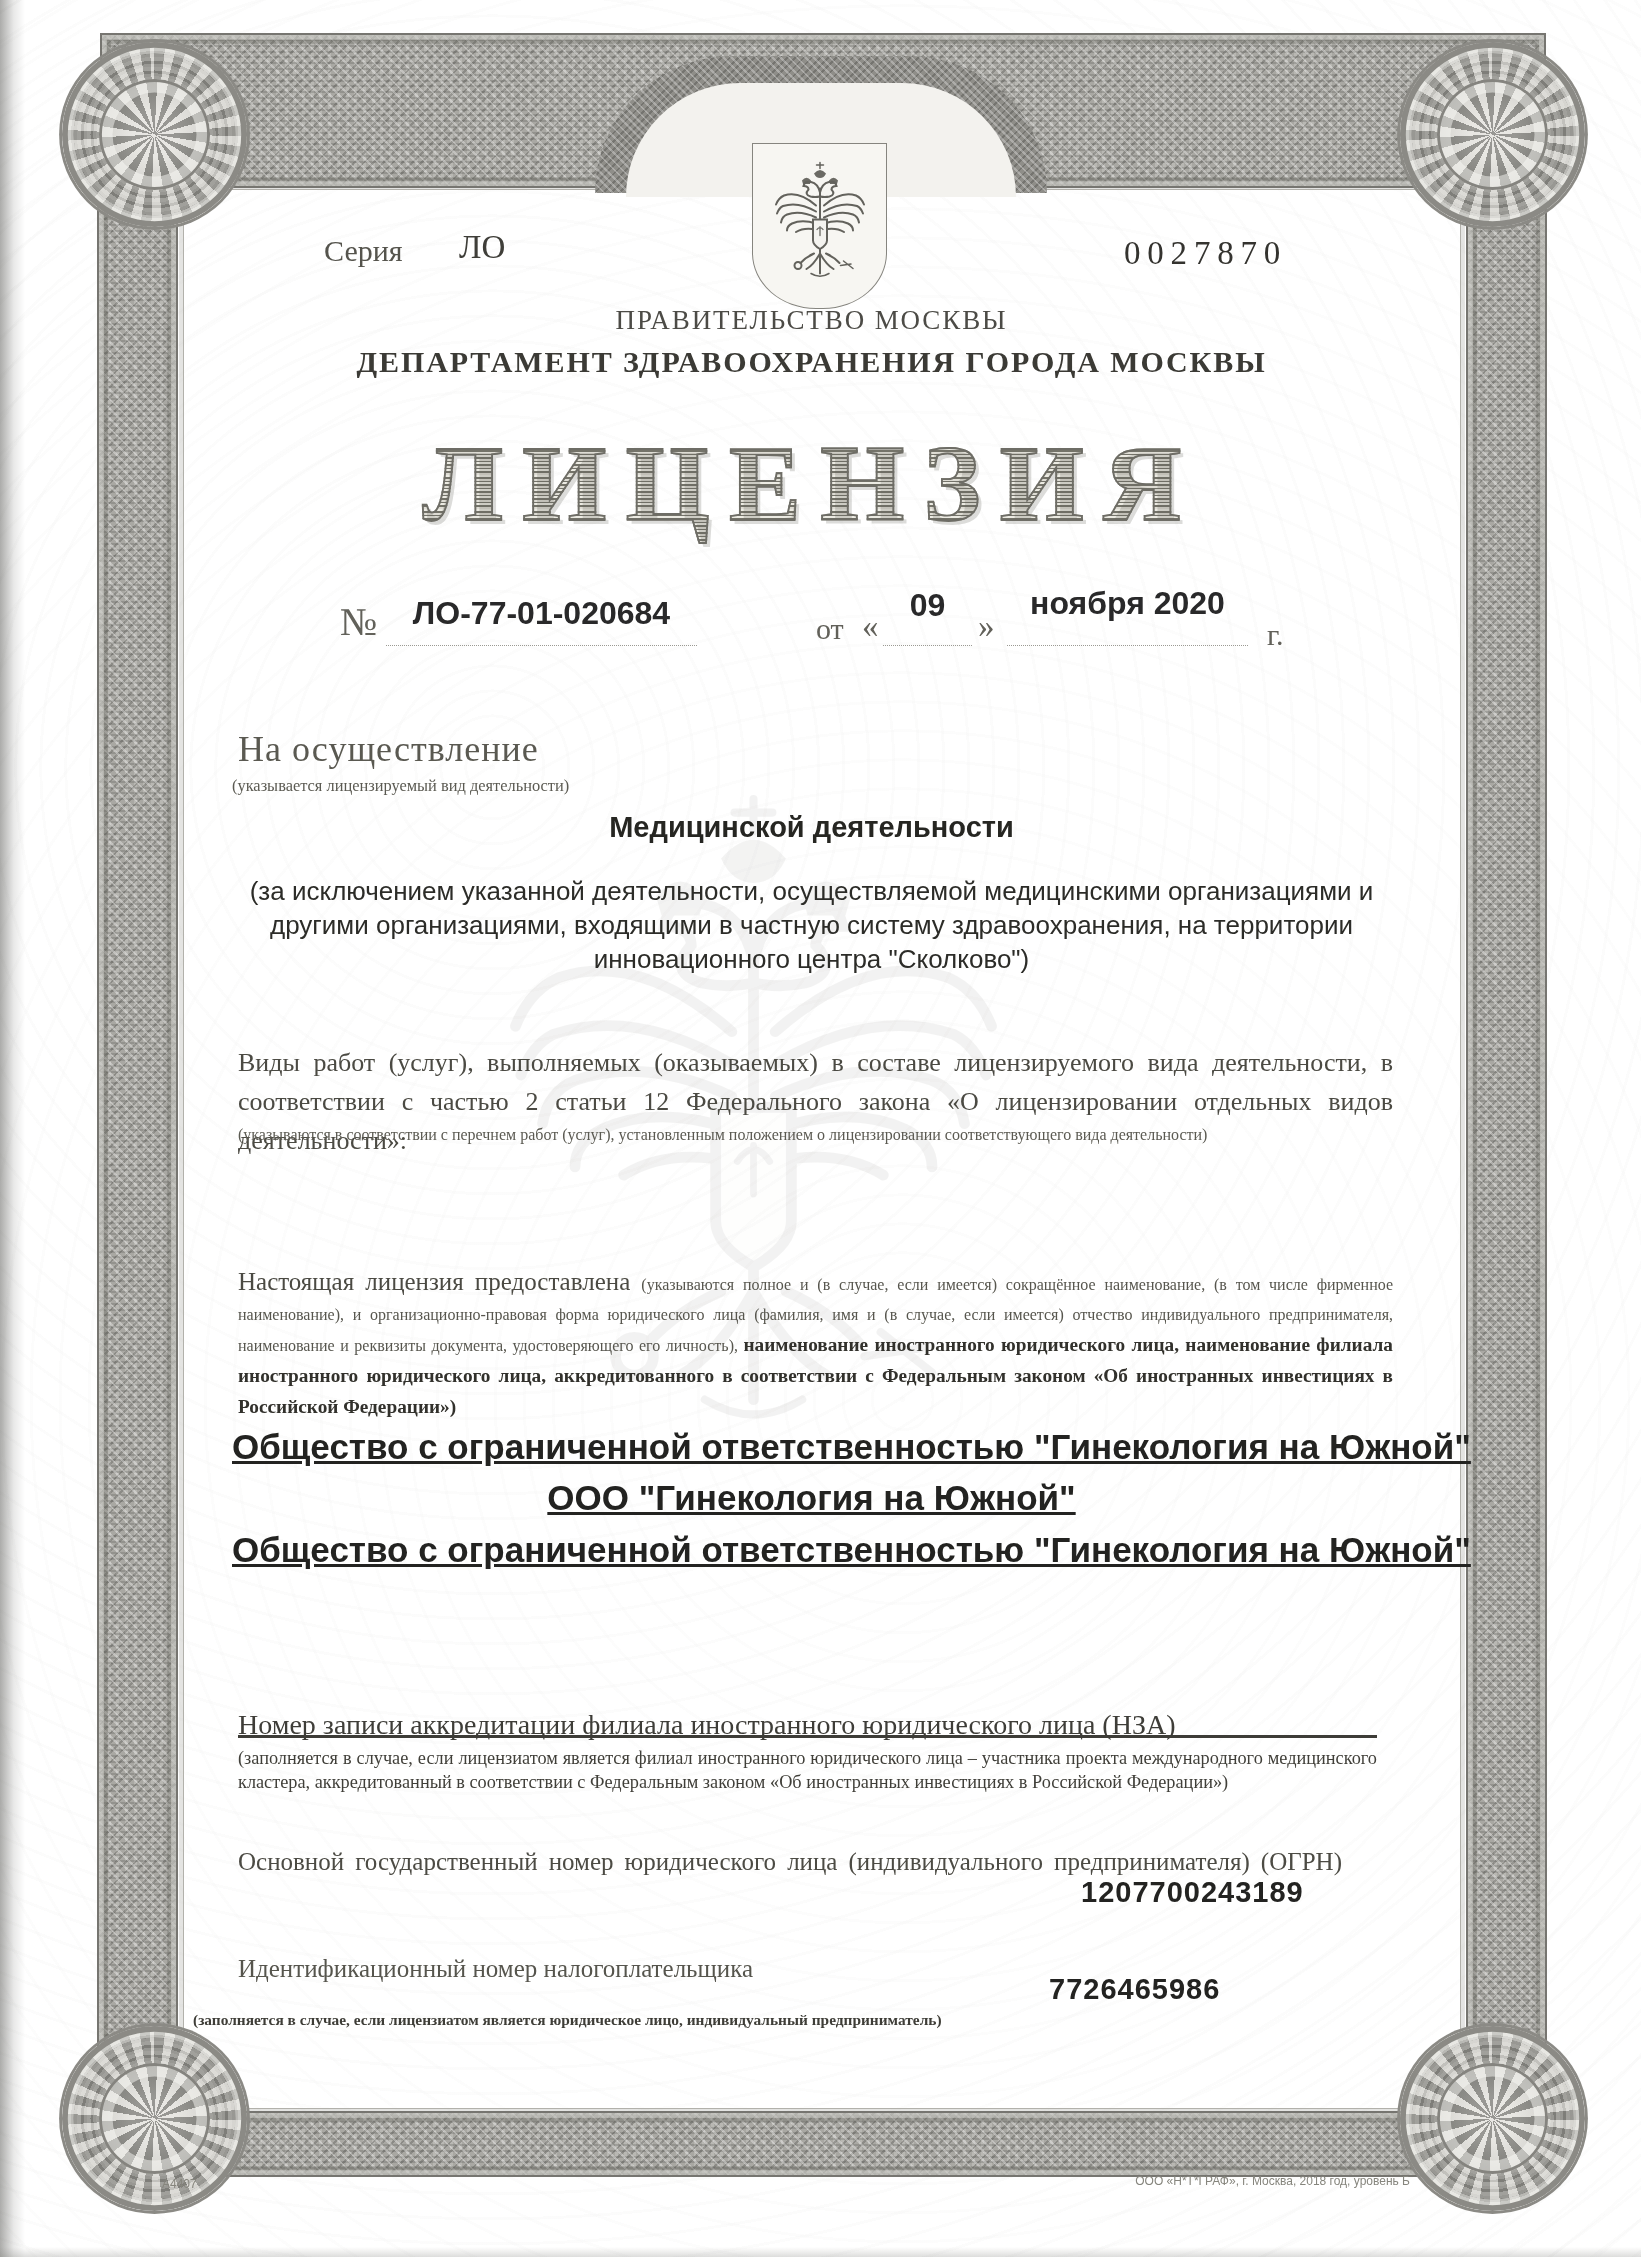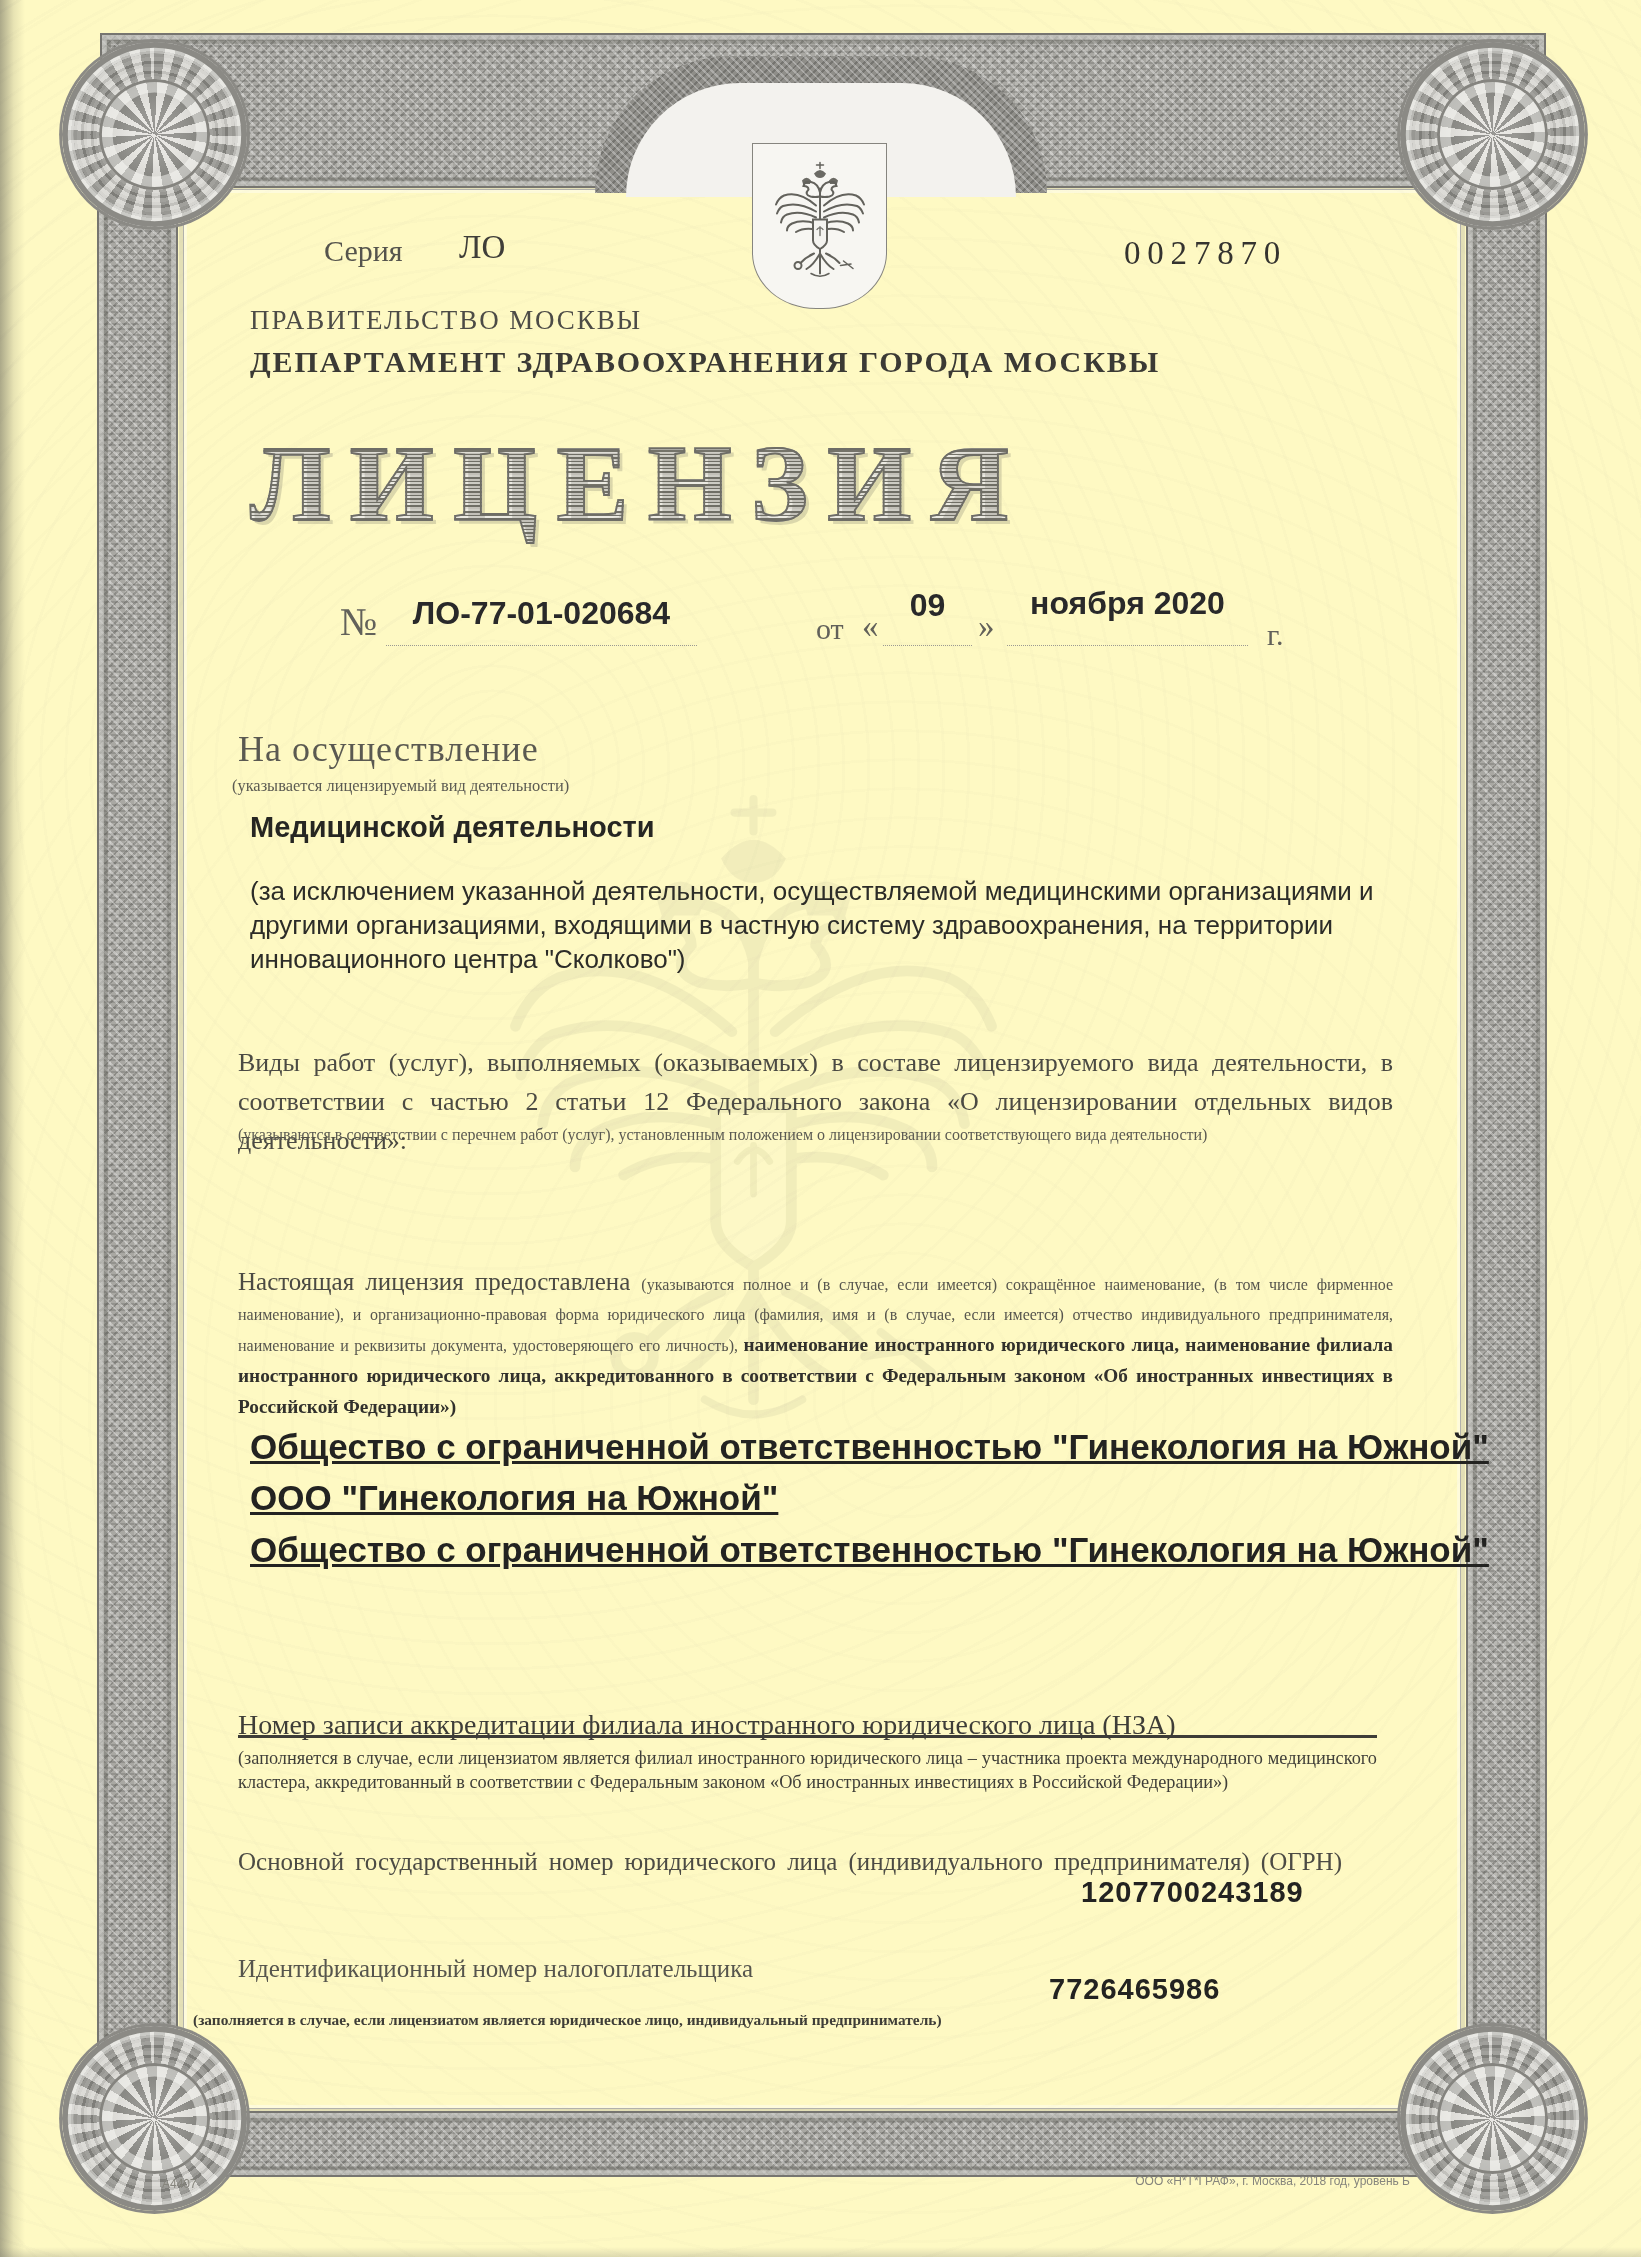--- a/index.html
+++ b/index.html
@@ -1,18 +1,18 @@
 <!DOCTYPE html>
 <html lang="ru"><head>
 <meta charset="utf-8">
 <style>
   html,body{margin:0;padding:0;}
   body{width:1641px;height:2257px;overflow:hidden;background:#e9e8e4;
        font-family:"Liberation Serif", serif;}
-  .page{position:relative;width:1641px;height:2257px;background:#fef9c3;overflow:hidden;}
+  .page{position:relative;width:1641px;height:2257px;background:#ffffff;overflow:hidden;}
 
   
   .scan-edge-left{position:absolute;left:0;top:0;bottom:0;width:25px;
     background:linear-gradient(90deg,rgba(70,70,66,.45),rgba(70,70,66,.12) 55%,transparent);}
   .scan-edge-bottom{position:absolute;left:0;bottom:0;width:100%;height:9.7px;
     background:linear-gradient(0deg,rgba(120,120,115,.25),transparent);}
 
   
   .band{position:absolute;background-color:#a9a8a3;
     background-image:
@@ -69,21 +69,21 @@
     background:#f7f6f2;border:1.9px solid #86857f;
     border-radius:0 0 64px 64px / 0 0 56px 56px;
     display:flex;align-items:flex-start;justify-content:center;}
   .shield svg{width:100px;height:145px;margin-top:7.7px;}
 
   
   .t{position:absolute;white-space:nowrap;}
   .wrap{position:absolute;white-space:normal;}
   .serif{font-family:"Liberation Serif", serif;color:#4a4a44;}
   .sans{font-family:"Liberation Sans", sans-serif;color:#262622;}
-  .center-block{left:250px;width:1159px;}
+  .center-block{left:232px;width:1159px;text-align:center;}
 
   .series-label{left:324px;top:234px;font-size:30px;color:#55544d;}
   .series-value{left:459px;top:229px;font-size:33px;color:#3f3e39;}
   .form-number{left:1124px;top:235px;font-size:33px;letter-spacing:6.8px;color:#34332f;}
 
   .auth1{top:305px;font-size:27px;letter-spacing:1.9px;color:#4c4b46;}
   .auth2{top:345px;font-size:30px;font-weight:bold;letter-spacing:1.9px;color:#3b3a35;}
 
   .doc-title{top:423px;font-size:108px;line-height:122px;font-weight:bold;letter-spacing:19.3px;
     font-family:Liberation Serif, serif;color:transparent;

